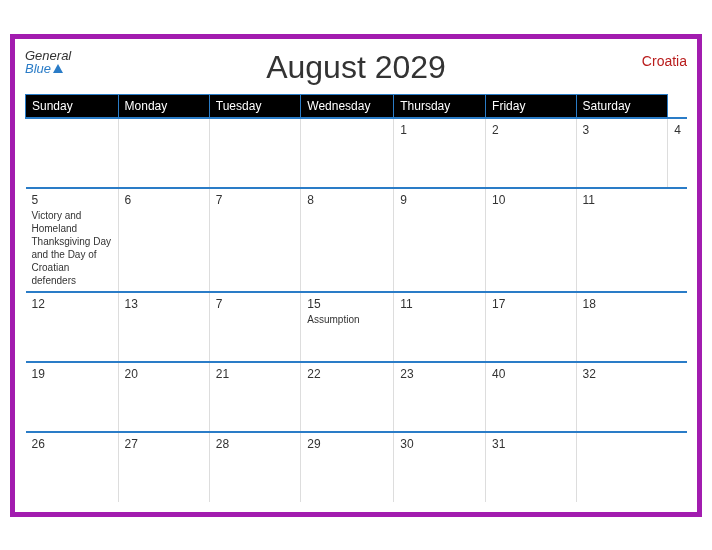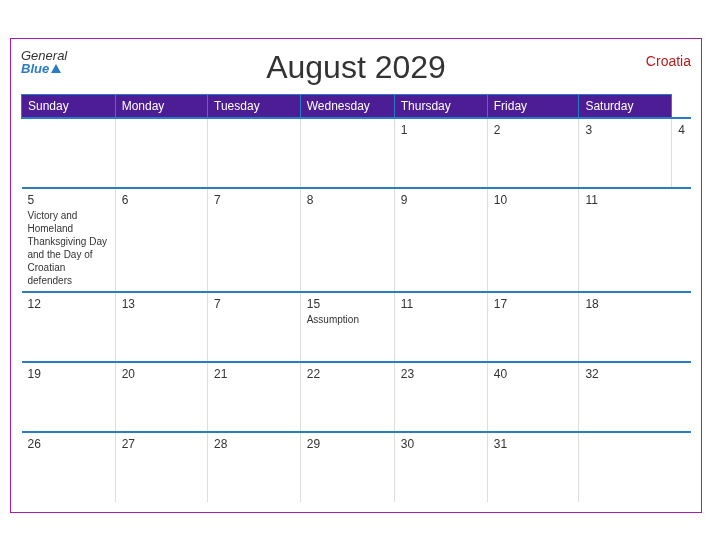--- a/index.html
+++ b/index.html
@@ -8,21 +8,21 @@
       background: #fff;
       width: 712px;
       height: 550px;
       display: flex;
       align-items: center;
       justify-content: center;
     }
     .calendar-container {
       width: 692px;
       background: #fff;
-      border: 1px solid #a21caf;
+      border: 5px solid #a21caf;
       padding: 10px 10px 10px 10px;
     }
     .header {
       display: flex;
       align-items: center;
       justify-content: center;
       position: relative;
       margin-bottom: 8px;
     }
     .logo {
@@ -35,21 +35,21 @@
     }
     .logo-general {
       font-size: 13px;
       color: #333;
       font-style: italic;
     }
     .logo-blue {
       font-size: 13px;
       color: #2a7cc7;
       font-style: italic;
-      font-weight: bold;
+      font-weight: normal;
     }
     .logo-triangle {
       display: inline-block;
       width: 0;
       height: 0;
       border-left: 5px solid transparent;
       border-right: 5px solid transparent;
       border-bottom: 9px solid #2a7cc7;
       margin-left: 2px;
       vertical-align: middle;
@@ -65,21 +65,21 @@
       font-size: 32px;
       color: #333;
       font-weight: normal;
       text-align: right;
     }
     .calendar-table {
       width: 100%;
       border-collapse: collapse;
     }
     .calendar-table thead tr th {
-      background-color: #4c1d95;
+      background-color: #000000;
       color: #fff;
       font-size: 12px;
       font-weight: normal;
       padding: 4px 6px;
       text-align: left;
       border: 1px solid #2a7cc7;
     }
     .calendar-table tbody tr {
       border-top: 2px solid #2a7cc7;
     }

